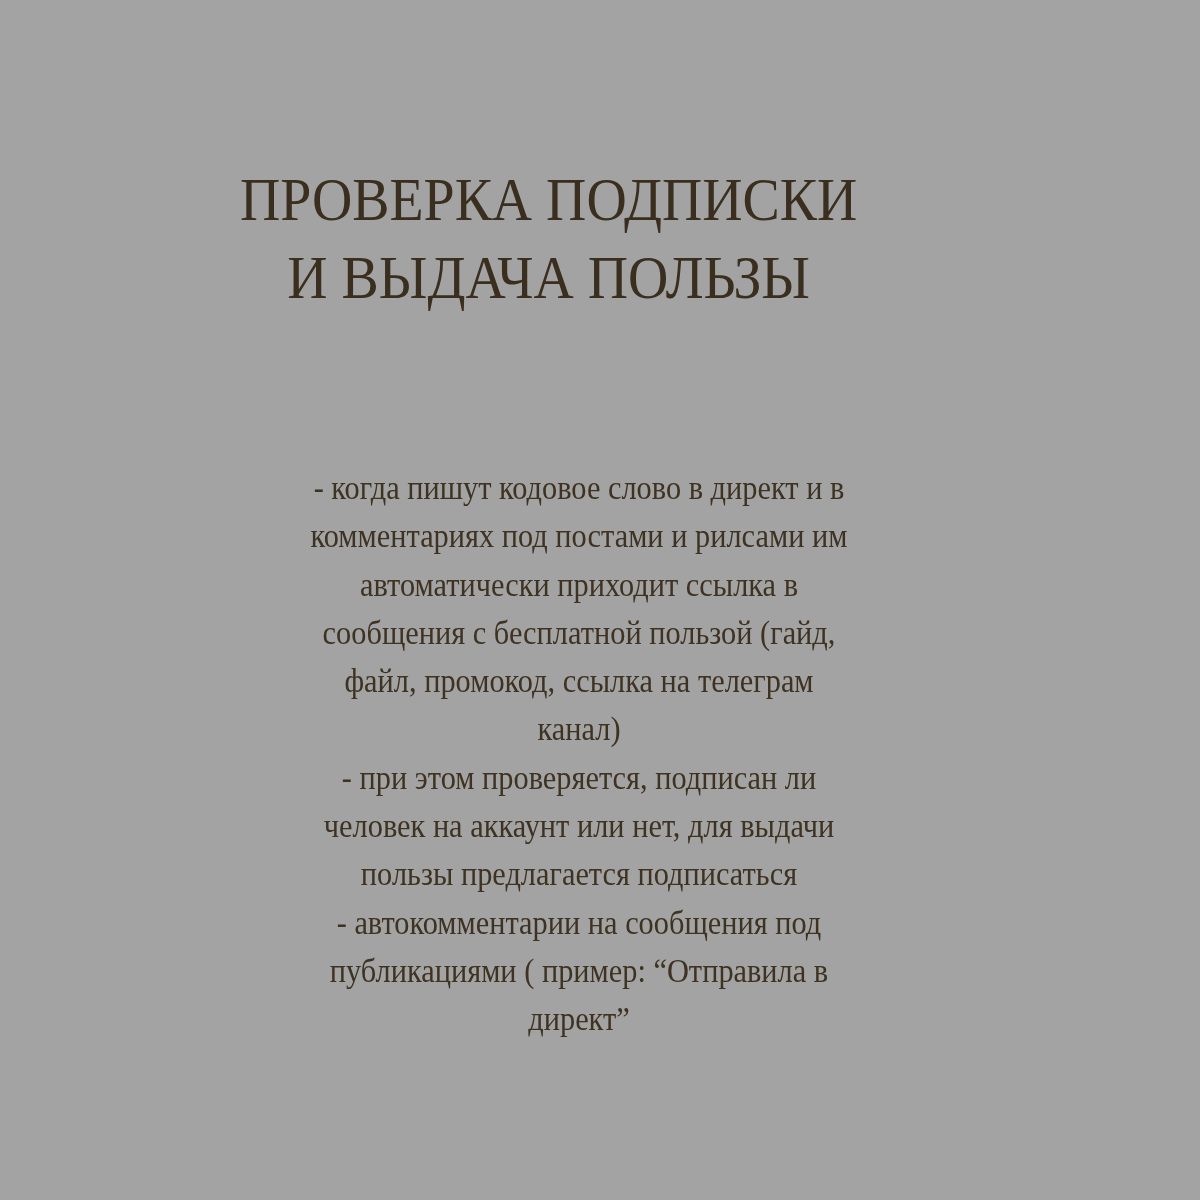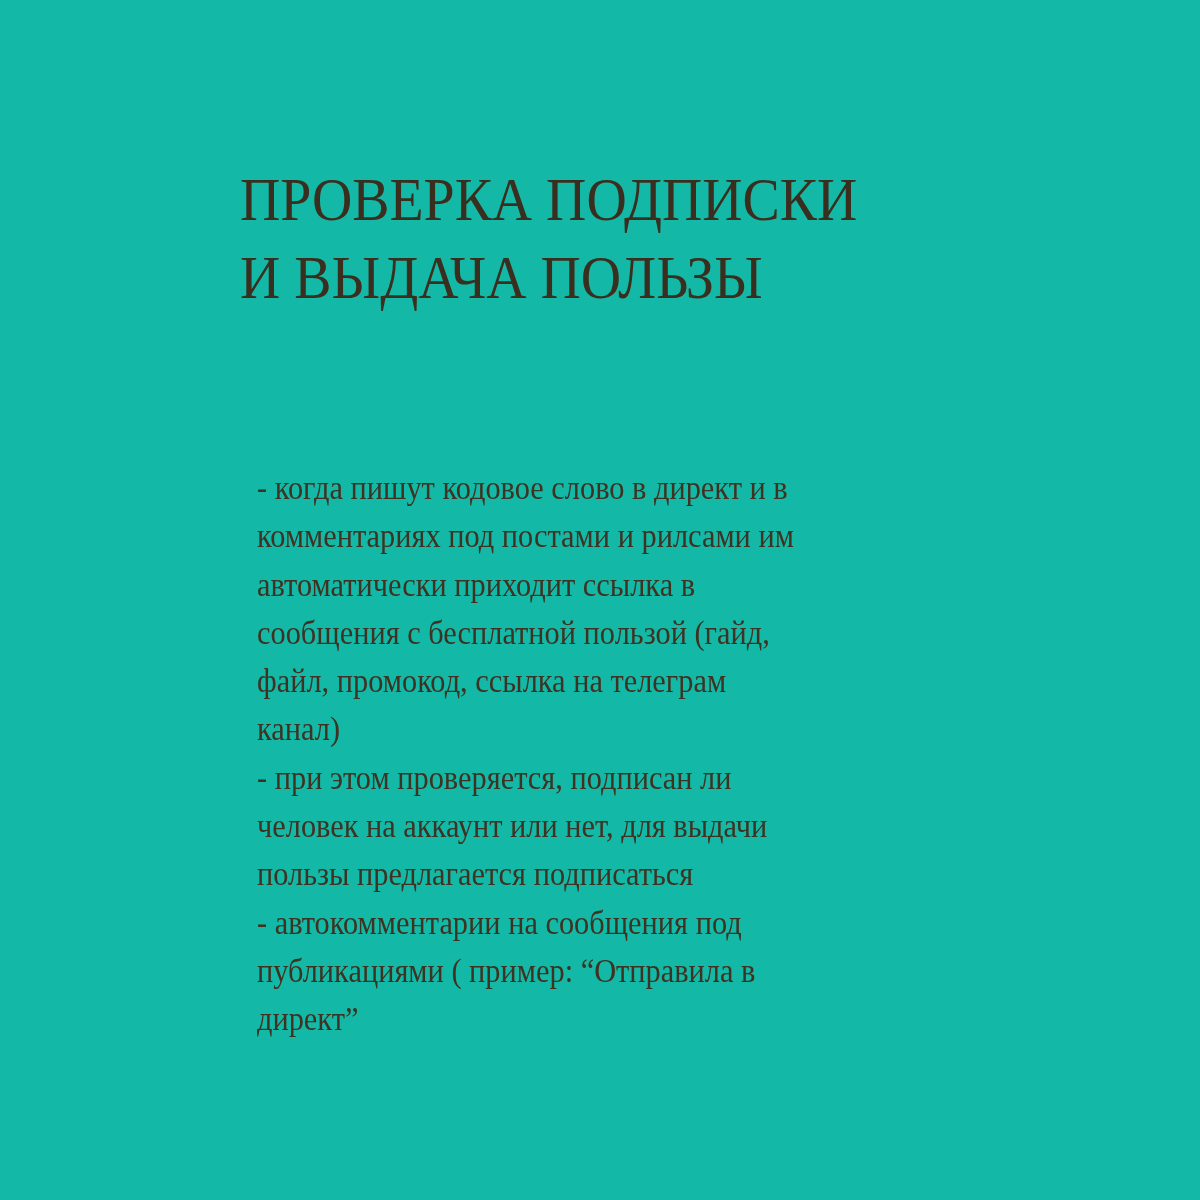--- a/index.html
+++ b/index.html
@@ -11,21 +11,22 @@
       height: 1200px;
       background: #E7E4E0;
       position: relative;
       overflow: hidden;
       font-family: "Liberation Serif", "DejaVu Serif", serif;
       color: #3E3222;
     }
     .slide {
       position: absolute;
       inset: 0;
-      background: #14b8a6;
+      background: #a3a3a3;
+      text-align: center;
     }
     .title {
       position: absolute;
       left: 240px;
       top: 160px;
       margin: 0;
       font-weight: normal;
       font-size: 62px;
       line-height: 78px;
       letter-spacing: 0px;

